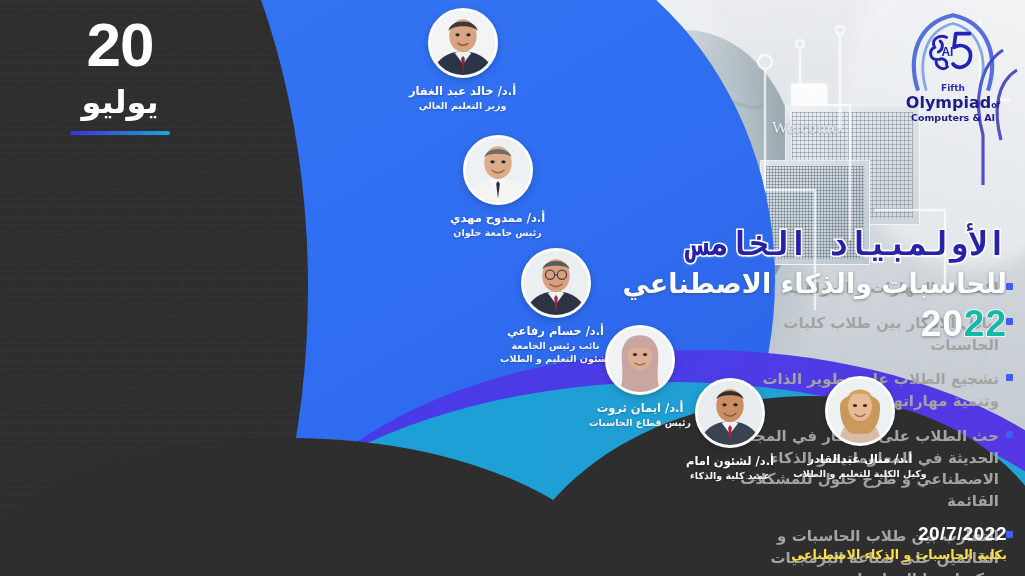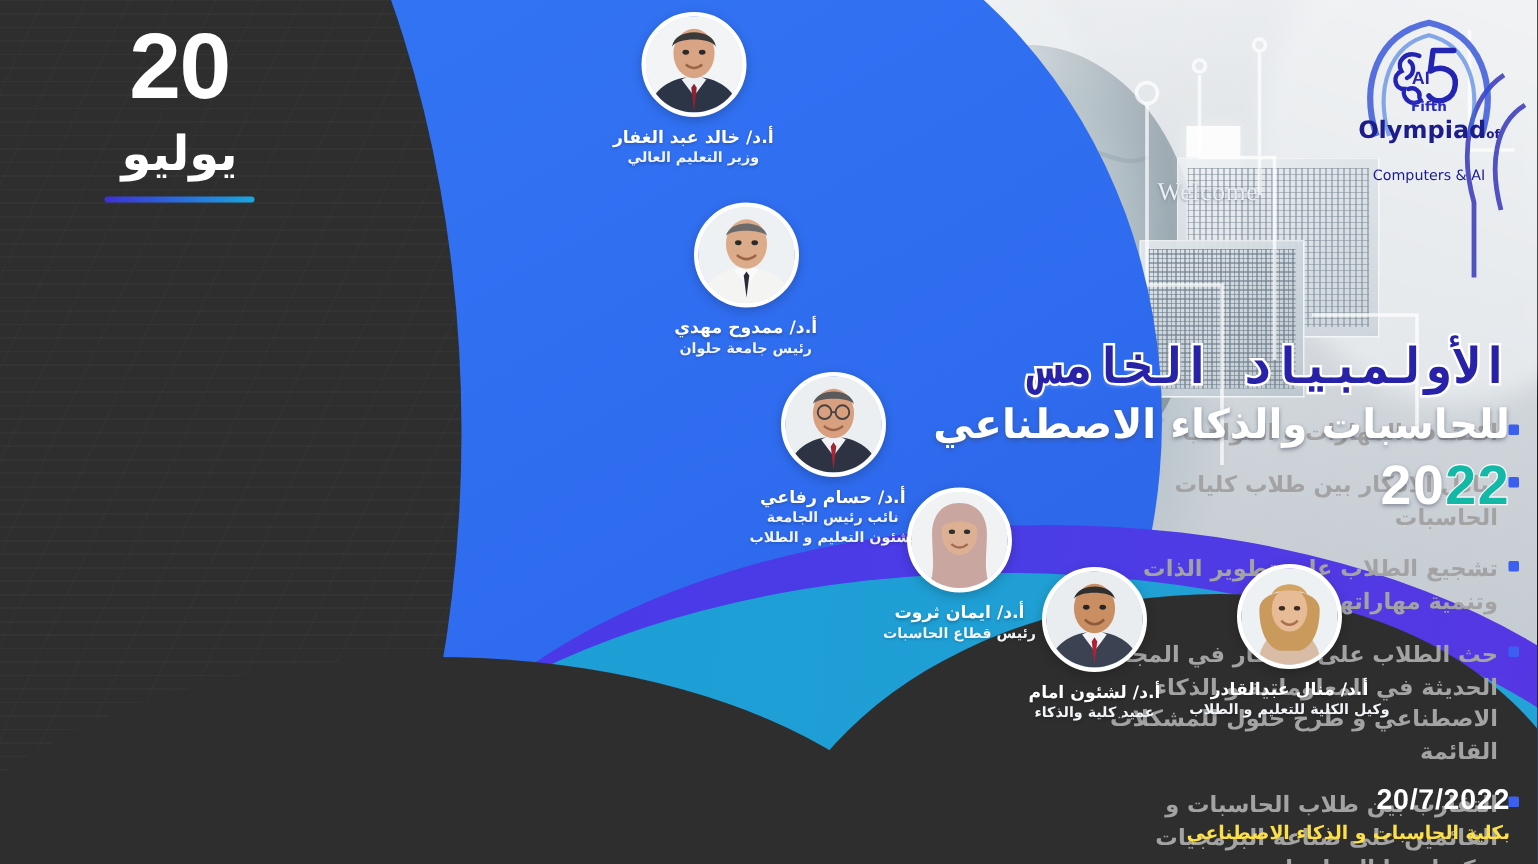--- a/index.html
+++ b/index.html
@@ -174,21 +174,21 @@
   }
   .title-year .y1{color:#ffffff;text-shadow:0 1px 3px rgba(60,70,90,.5);}
   .title-year .y2{color:#14b8a6;-webkit-text-stroke:1.6px #ffffff;paint-order:stroke fill;}
 
   
   .logo{position:absolute;right:12px;top:6px;width:120px;height:130px;text-align:center;}
   .logo-txt{position:absolute;left:0;right:0;bottom:12px;direction:ltr;}
   .logo-l1{font-size:9px;color:#2b2bc0;font-weight:600;line-height:1.1;}
   .logo-l2{font-size:16px;color:#1c1c8c;font-weight:700;line-height:1.1;}
   .logo-l2 .of{font-size:8px;font-weight:600;}
-  .logo-l3{font-size:9.5px;color:#1c1c8c;font-weight:400;line-height:1.3;margin-top:16px;}
+  .logo-l3{font-size:9.5px;color:#1c1c8c;font-weight:700;line-height:1.3;}
 
   
   .speaker{position:absolute;text-align:center;}
   .sp-photo{
     width:70px;height:70px;border-radius:50%;margin:0 auto;
     border:3.5px solid #ffffff;overflow:hidden;position:relative;
     box-shadow:0 2px 7px rgba(0,0,0,.22);
     background:linear-gradient(160deg,#e9edf0,#cfd6dc);
   }
   .face{position:absolute;inset:0;}

